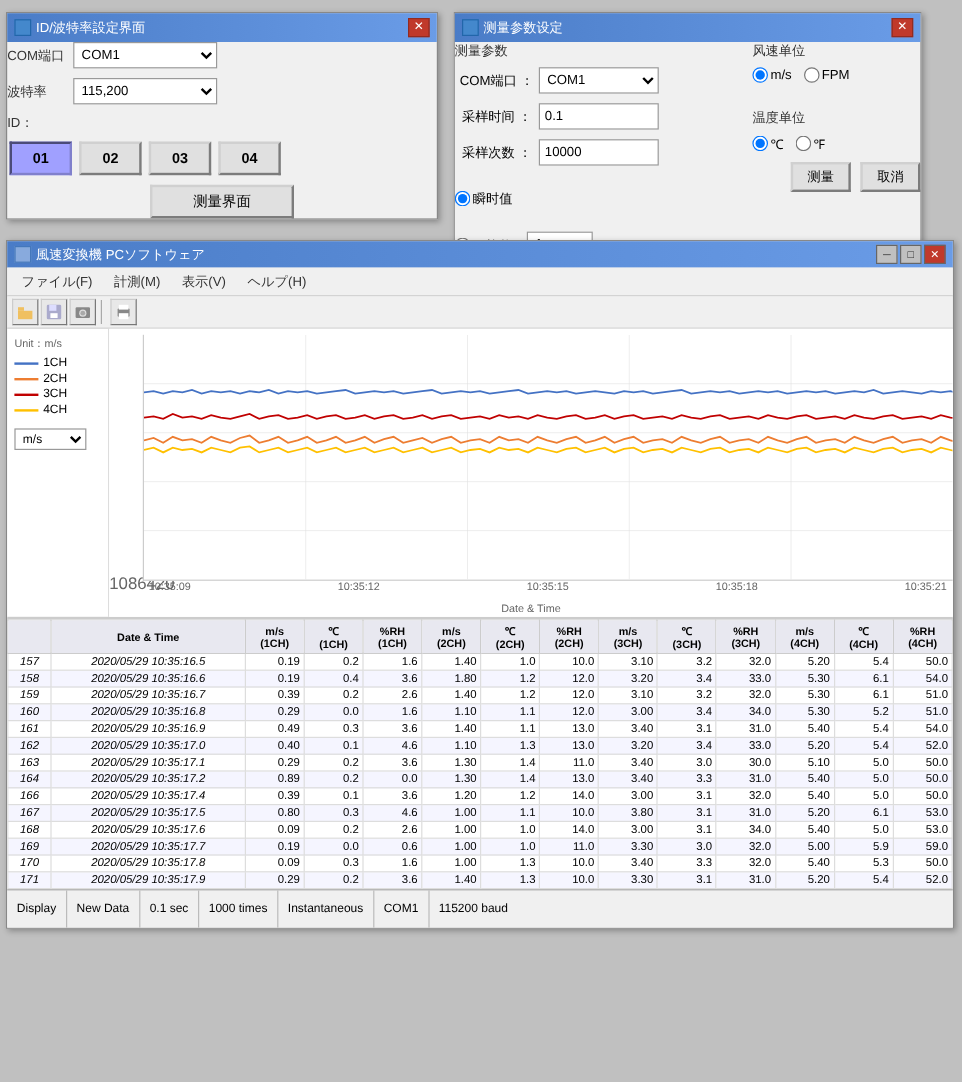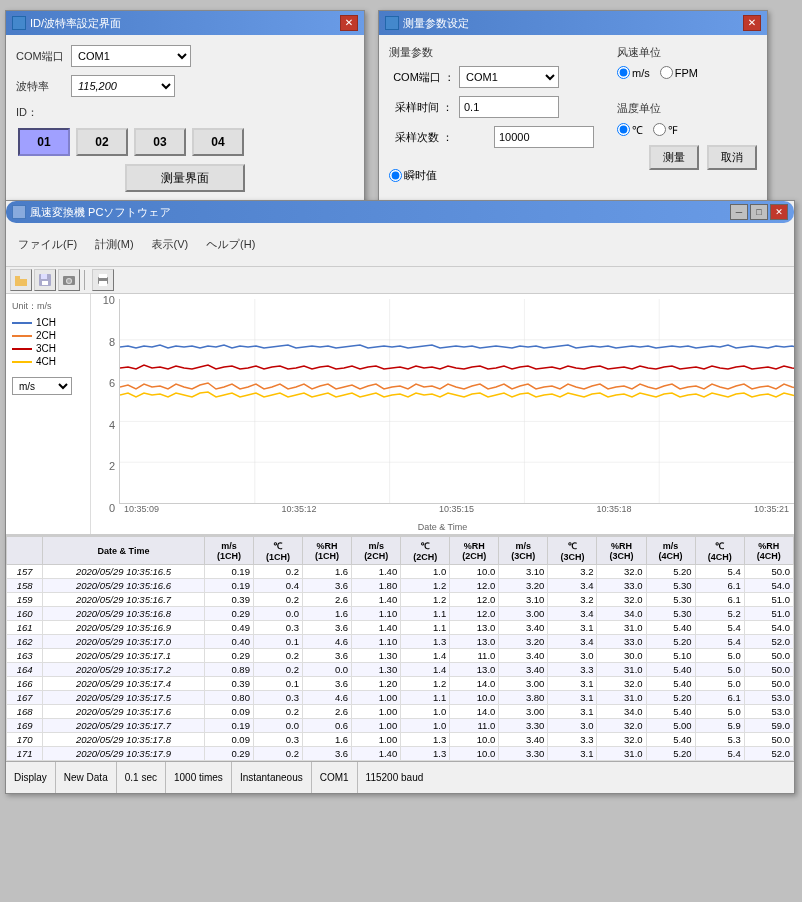--- a/index.html
+++ b/index.html
@@ -37,21 +37,20 @@
       border: 1px solid #922b21;
       color: white;
       font-size: 10px;
       cursor: pointer;
       display: flex;
       align-items: center;
       justify-content: center;
       line-height: 1;
     }
     .dialog-content {
-      padding: 10px;
     }
     .form-row {
       display: flex;
       align-items: center;
       margin-bottom: 8px;
     }
     .form-label {
       min-width: 55px;
       color: #333;
     }
@@ -176,21 +175,20 @@
       box-shadow: 2px 2px 5px rgba(0,0,0,0.3);
     }
     .mainwin-titlebar {
       background: linear-gradient(to right, #4a7cc7, #6a9ce7);
       color: white;
       font-size: 11px;
       padding: 3px 6px;
       display: flex;
       justify-content: space-between;
       align-items: center;
-      border-radius: 10px;
     }
     .winctrl {
       display: flex;
       gap: 2px;
     }
     .winctrl-btn {
       width: 18px;
       height: 16px;
       border: 1px solid #666;
       background: #c0c0c0;
@@ -201,21 +199,21 @@
       cursor: pointer;
       color: #333;
     }
     .winctrl-btn.close { background: #c0392b; color: white; }
 
     
     .menubar {
       background: #f0f0f0;
       border-bottom: 1px solid #ccc;
       display: flex;
-      padding: 12px 4px;
+      padding: 2px 4px;
       gap: 2px;
     }
     .menu-item {
       padding: 2px 8px;
       cursor: pointer;
       font-size: 11px;
       color: #333;
     }
 
     
@@ -282,25 +280,25 @@
       overflow: hidden;
       background: white;
     }
     .chart-yaxis {
       position: absolute;
       left: 0;
       top: 0;
       bottom: 20px;
       width: 28px;
       display: flex;
-      flex-direction: column;
+      flex-direction: row;
       justify-content: space-between;
       align-items: flex-end;
       padding-right: 4px;
-      font-size: 11px;
+      font-size: 14px;
       color: #666;
     }
     .chart-plot {
       position: absolute;
       left: 28px;
       right: 0;
       top: 5px;
       bottom: 30px;
       border-left: 1px solid #ccc;
       border-bottom: 1px solid #ccc;
@@ -414,21 +412,21 @@
       <span class="form-label">COM端口</span>
       <select class="form-select" style="width:120px;">
         <option>COM1</option>
         <option>COM2</option>
         <option>COM3</option>
         <option>COM4</option>
       </select>
     </div>
     <div class="form-row">
       <span class="form-label">波特率</span>
-      <select class="form-select" style="width:104px;font-style:italic;">
+      <select class="form-select" style="width:120px;">
         <option>9,600</option>
         <option>19,200</option>
         <option>38,400</option>
         <option>57,600</option>
         <option selected="">115,200</option>
       </select>
     </div>
     <div class="form-row">
       <span class="form-label">ID：</span>
     </div>
@@ -464,21 +462,21 @@
             <option>COM3</option>
             <option>COM4</option>
           </select>
         </div>
         <div class="form-row">
           <span class="form-label2">采样时间 ：</span>
           <input type="text" class="form-input" style="width: 100px;" value="0.1">
         </div>
         <div class="form-row">
           <span class="form-label2">采样次数 ：</span>
-          <input type="text" class="form-input" style="width: 100px; margin-left: 35px;" value="10000">
+          <input type="text" class="form-input" style="width: 100px;" value="10000">
         </div>
         <div style="margin-top:6px;">
           <div class="bottom-radio-row">
             <label class="radio-item">
               <input type="radio" name="mode" checked="" style="">
               <span>瞬时值</span>
             </label>
           </div>
           <div class="bottom-radio-row">
             <label class="radio-item">

